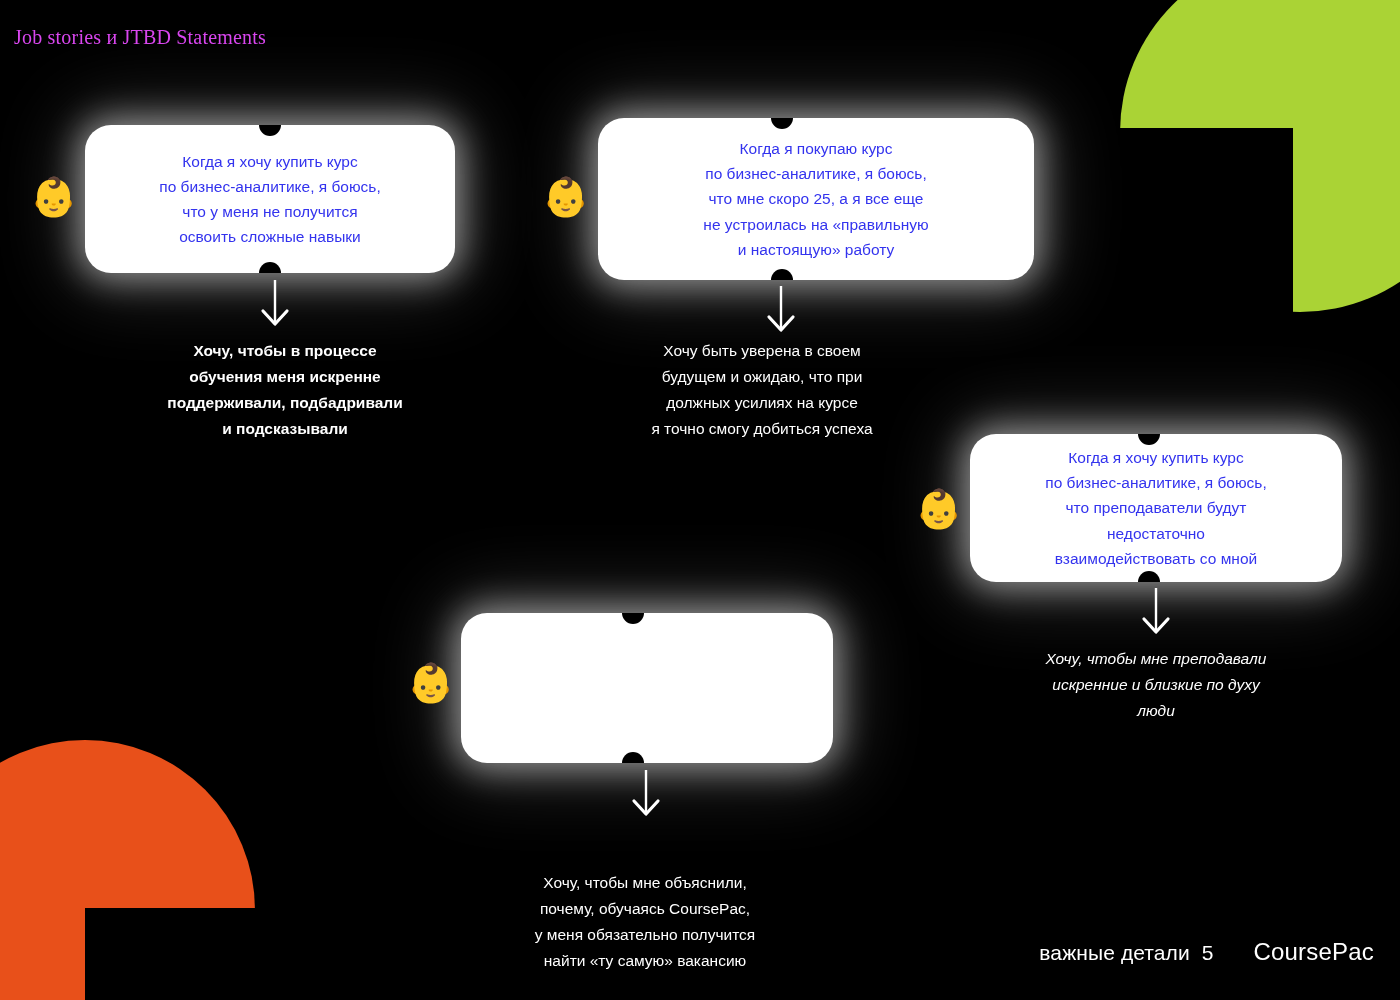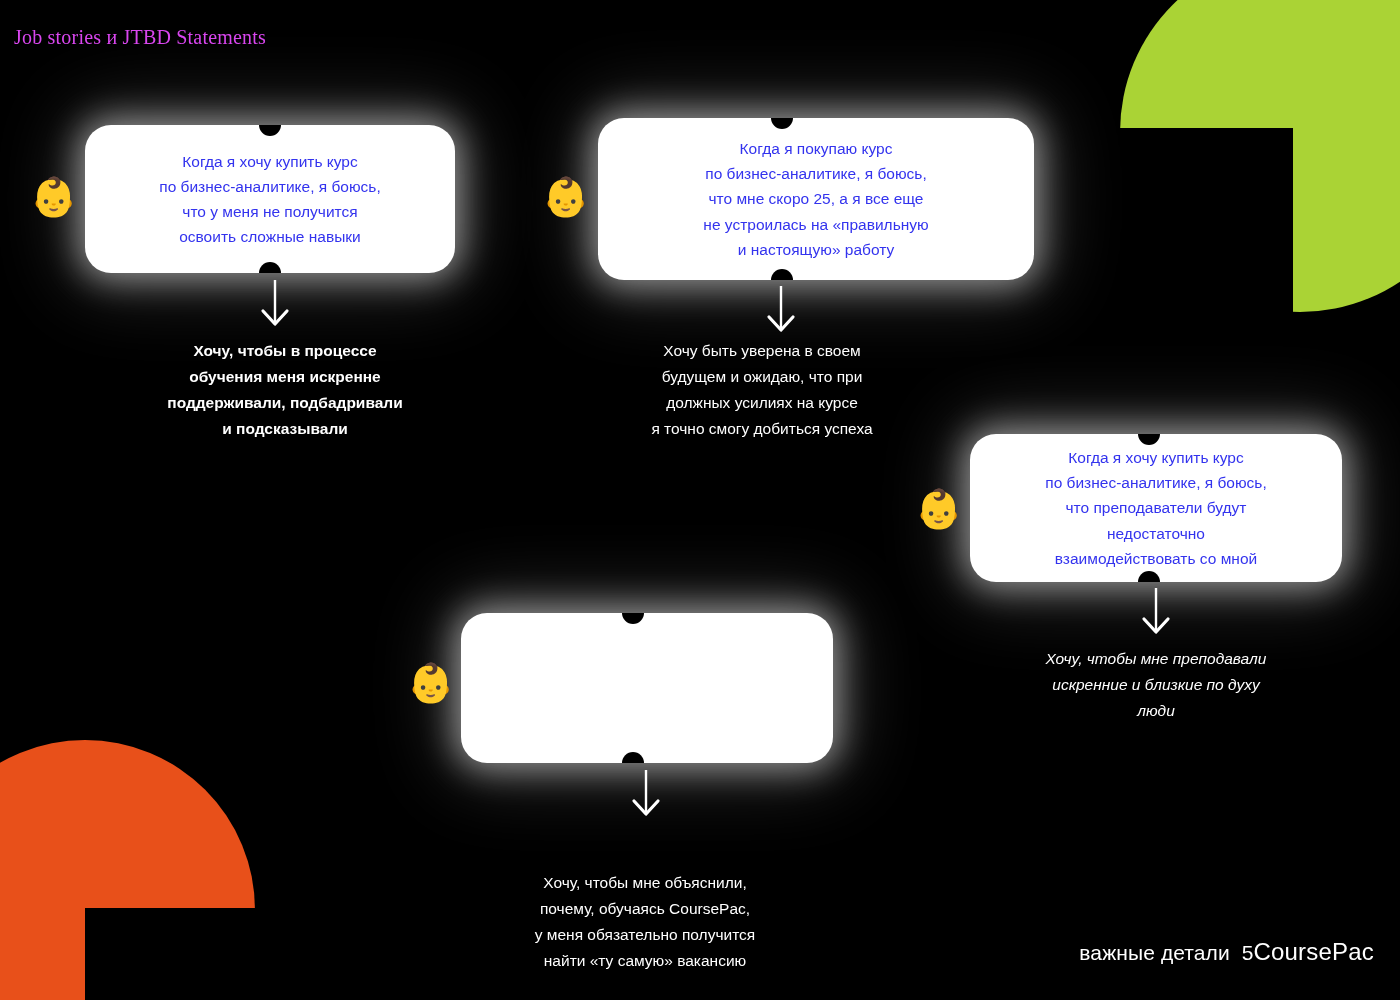--- a/index.html
+++ b/index.html
@@ -164,20 +164,21 @@
     color: #ffffff;
     font-size: 21px;
     font-weight: 400;
     margin-left: 12px;
   }
   .footer-brand {
     color: #ffffff;
     font-size: 24px;
     font-weight: 400;
     letter-spacing: 0.2px;
+    margin-left: 40px;
   }
 </style>
 </head>
 <body>
 
 <div class="deco-layer">
   <div class="shape-green"></div>
   <div class="shape-green-mask"></div>
   <div class="shape-orange"></div>
   <div class="shape-orange-mask"></div>

